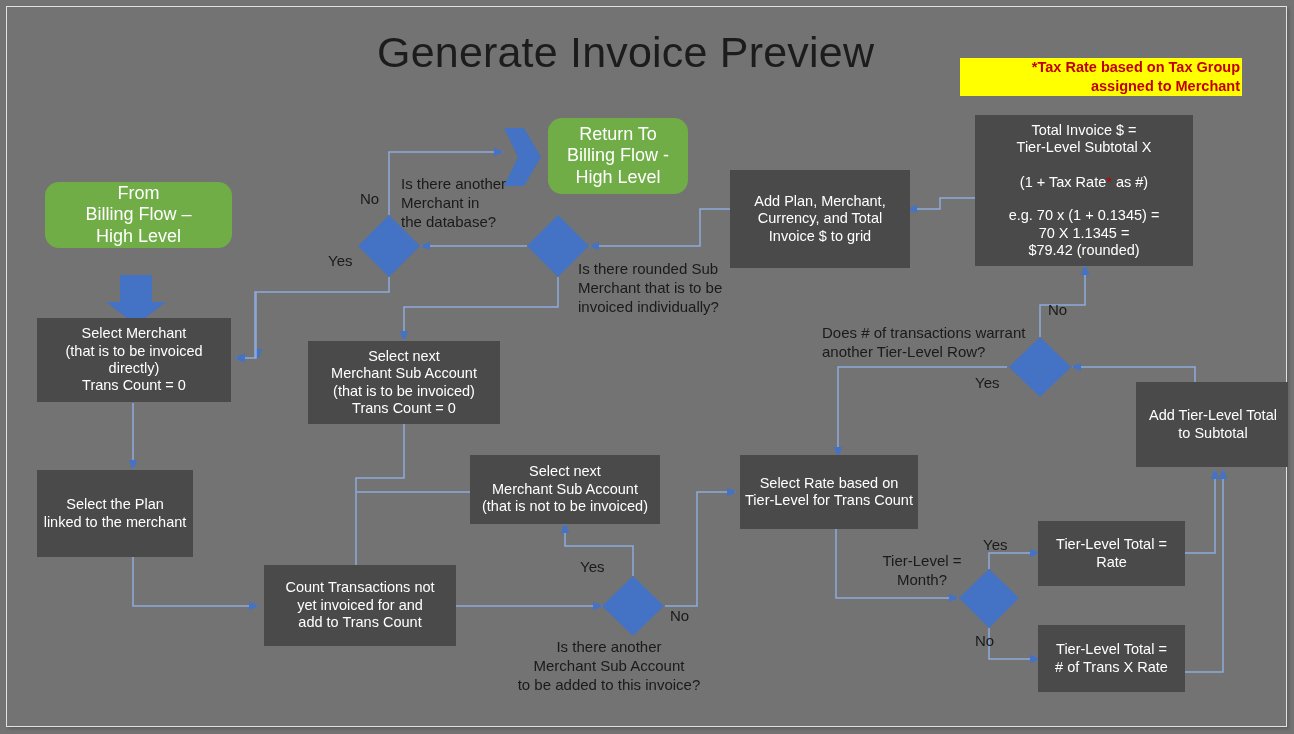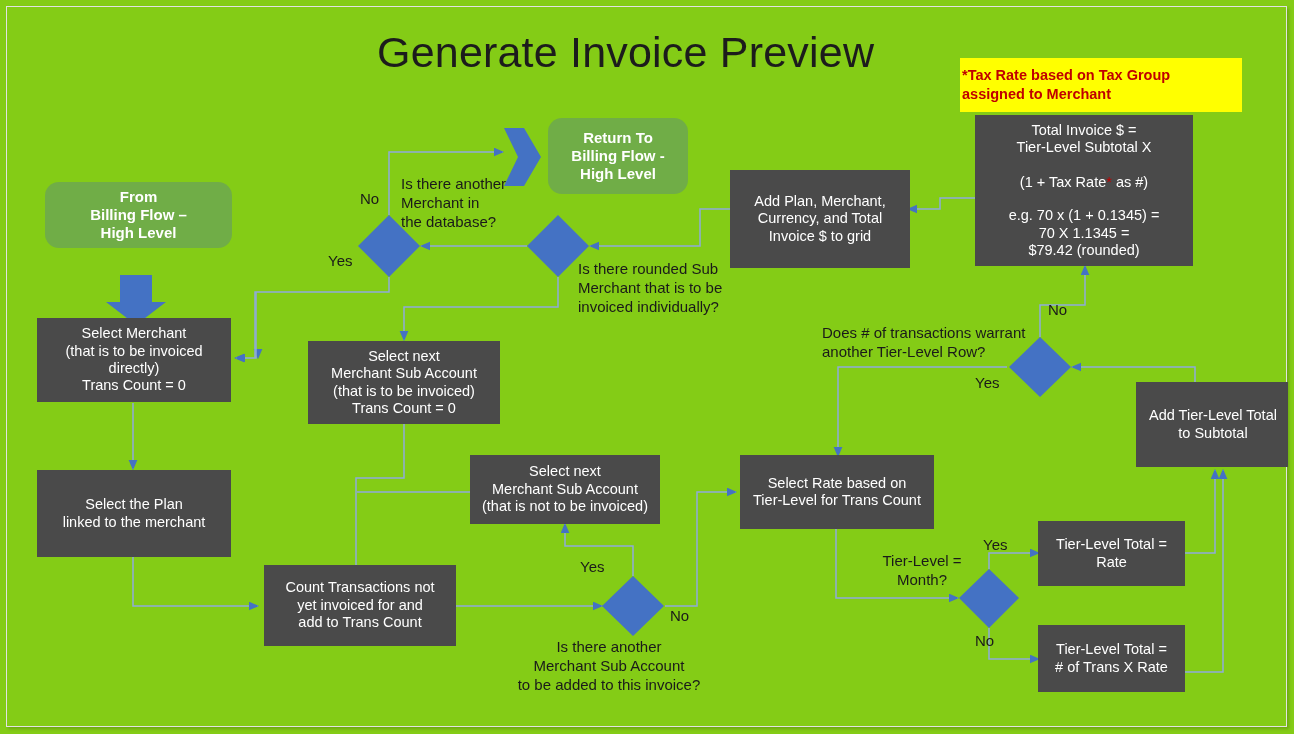--- a/index.html
+++ b/index.html
@@ -5,21 +5,21 @@
 <style>
   html,body{margin:0;padding:0;background:#ffffff;}
   body{
     font-family:"Liberation Sans","DejaVu Sans",sans-serif;
     -webkit-font-smoothing:antialiased;
   }
   #page{
     position:relative;
     width:1294px;
     height:734px;
-    background:#84cc16;
+    background:#737373;
     overflow:hidden;
     box-sizing:border-box;
   }
   
   #frame{
     position:absolute;
     left:6px; top:6px;
     width:1281px; height:721px;
     border:1px solid #e2e2e2;
     box-shadow:2px 2px 3px rgba(0,0,0,0.18);
@@ -50,22 +50,21 @@
     white-space:pre-line;
     padding:2px 4px;
   }
   .proc{
     background:#4a4a4a;
     font-size:14.5px;
   }
   .term{
     background:#70ad47;
     border-radius:14px;
-    font-size:15px;
-    font-weight:bold;
+    font-size:18px;
   }
   .label{
     position:absolute;
     color:#1a1a1a;
     font-size:15px;
     line-height:1.28;
     white-space:pre-line;
     text-align:left;
   }
   .label.ctr{text-align:center;}
@@ -82,23 +81,23 @@
     letter-spacing:0.2px;
     white-space:nowrap;
   }
   #taxnote{
     position:absolute;
     color:#c00000;
     background:#ffff00;
     font-size:14.5px;
     font-weight:bold;
     line-height:1.30;
-    text-align:left;
+    text-align:right;
     white-space:pre-line;
-    padding:8px 2px;
+    padding:0 2px;
   }
   .redstar{color:#c00000;}
   .clip{overflow:hidden;}
 </style>
 </head>
 <body>
 
 <div id="page">
   <div id="frame"></div>
 
@@ -194,37 +193,37 @@
 
     <div class="node term" style="left:548px; top:118px; width:140px; height:76px;">Return To
 Billing Flow -
 High Level</div>
 
     <div class="node proc" style="left:37px; top:318px; width:194px; height:84px;">Select Merchant
 (that is to be invoiced
 directly)
 Trans Count = 0</div>
 
-    <div class="node proc" style="left:37px; top:470px; width:194px; height:87px;">Select the Plan
+    <div class="node proc" style="left:37px; top:470px; width:156px; height:87px;">Select the Plan
 linked to the merchant</div>
 
     <div class="node proc" style="left:308px; top:341px; width:192px; height:83px;">Select next
 Merchant Sub Account
 (that is to be invoiced)
 Trans Count = 0</div>
 
     <div class="node proc" style="left:470px; top:455px; width:190px; height:69px;">Select next
 Merchant Sub Account
 (that is not to be invoiced)</div>
 
     <div class="node proc" style="left:264px; top:565px; width:192px; height:81px;">Count Transactions not
 yet invoiced for and
 add to Trans Count</div>
 
-    <div class="node proc" style="left:740px; top:455px; width:194px; height:74px;">Select Rate based on
+    <div class="node proc" style="left:740px; top:455px; width:178px; height:74px;">Select Rate based on
 Tier-Level for Trans Count</div>
 
     <div class="node proc" style="left:1038px; top:521px; width:147px; height:65px;">Tier-Level Total  =
 Rate</div>
 
     <div class="node proc" style="left:1038px; top:625px; width:147px; height:67px;">Tier-Level Total  =
 # of Trans X Rate</div>
 
     <div class="node proc clip" style="left:1136px; top:382px; width:152px; height:85px; justify-content:flex-start;">
       <span style="display:block; width:175px; text-align:center; white-space:pre-line; margin-left:2px;">Add Tier-Level Total

